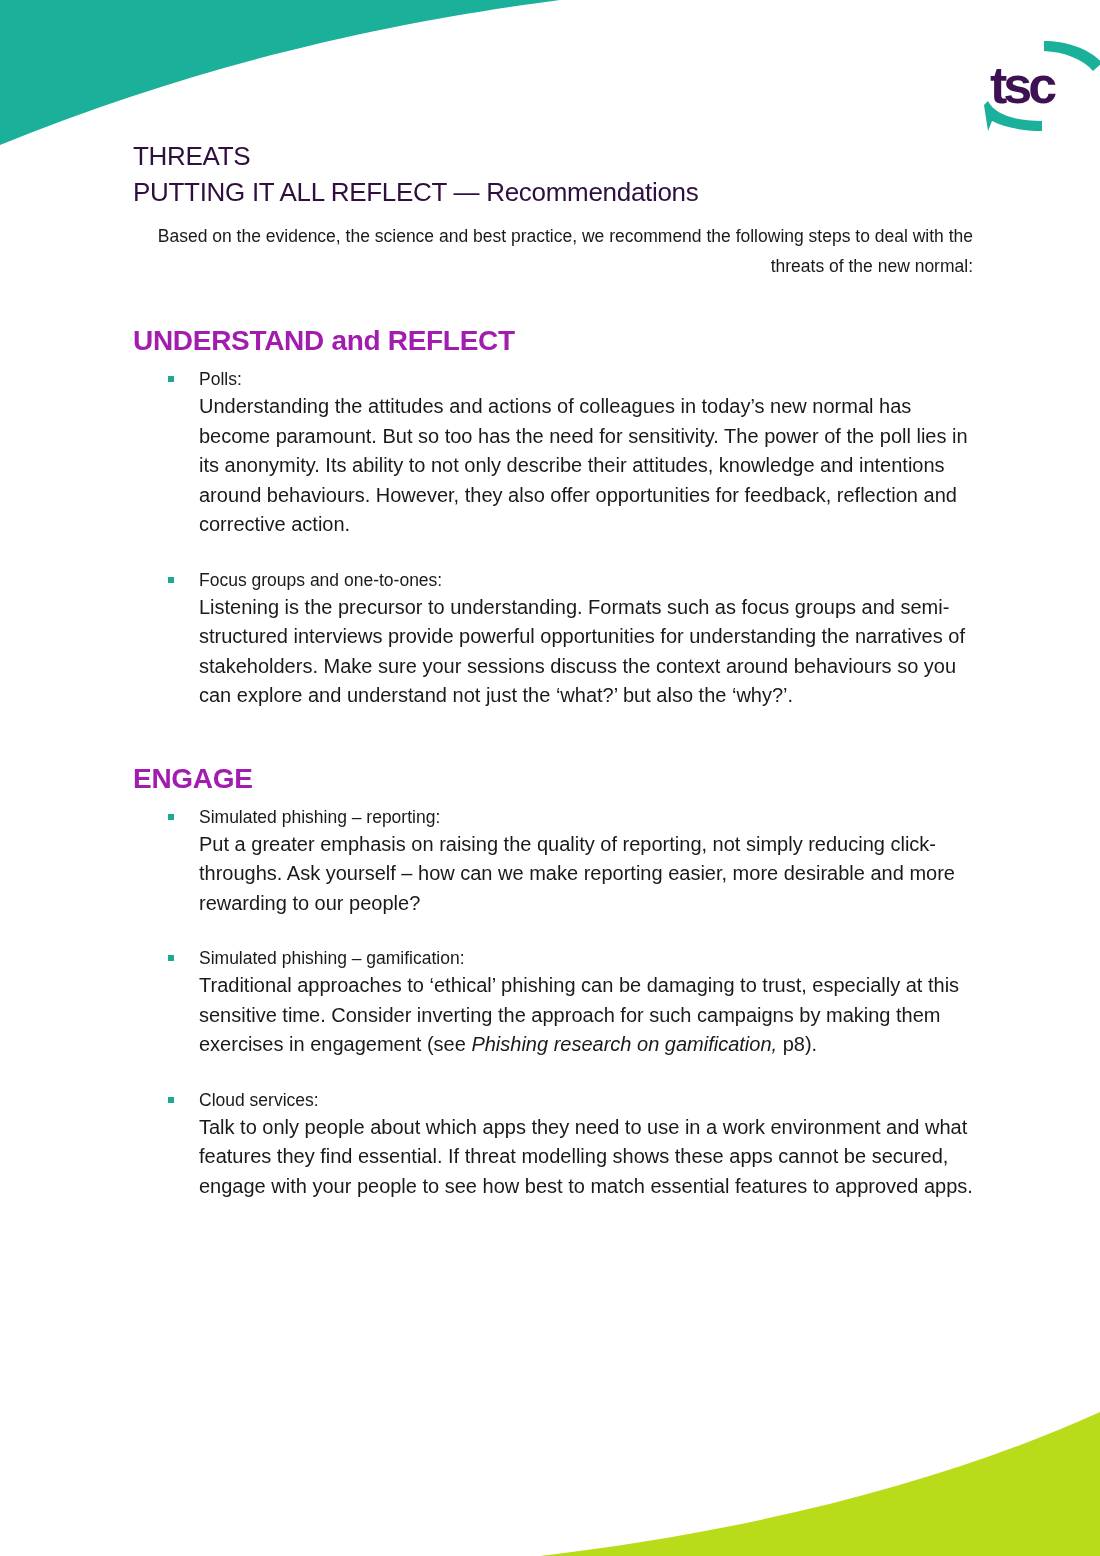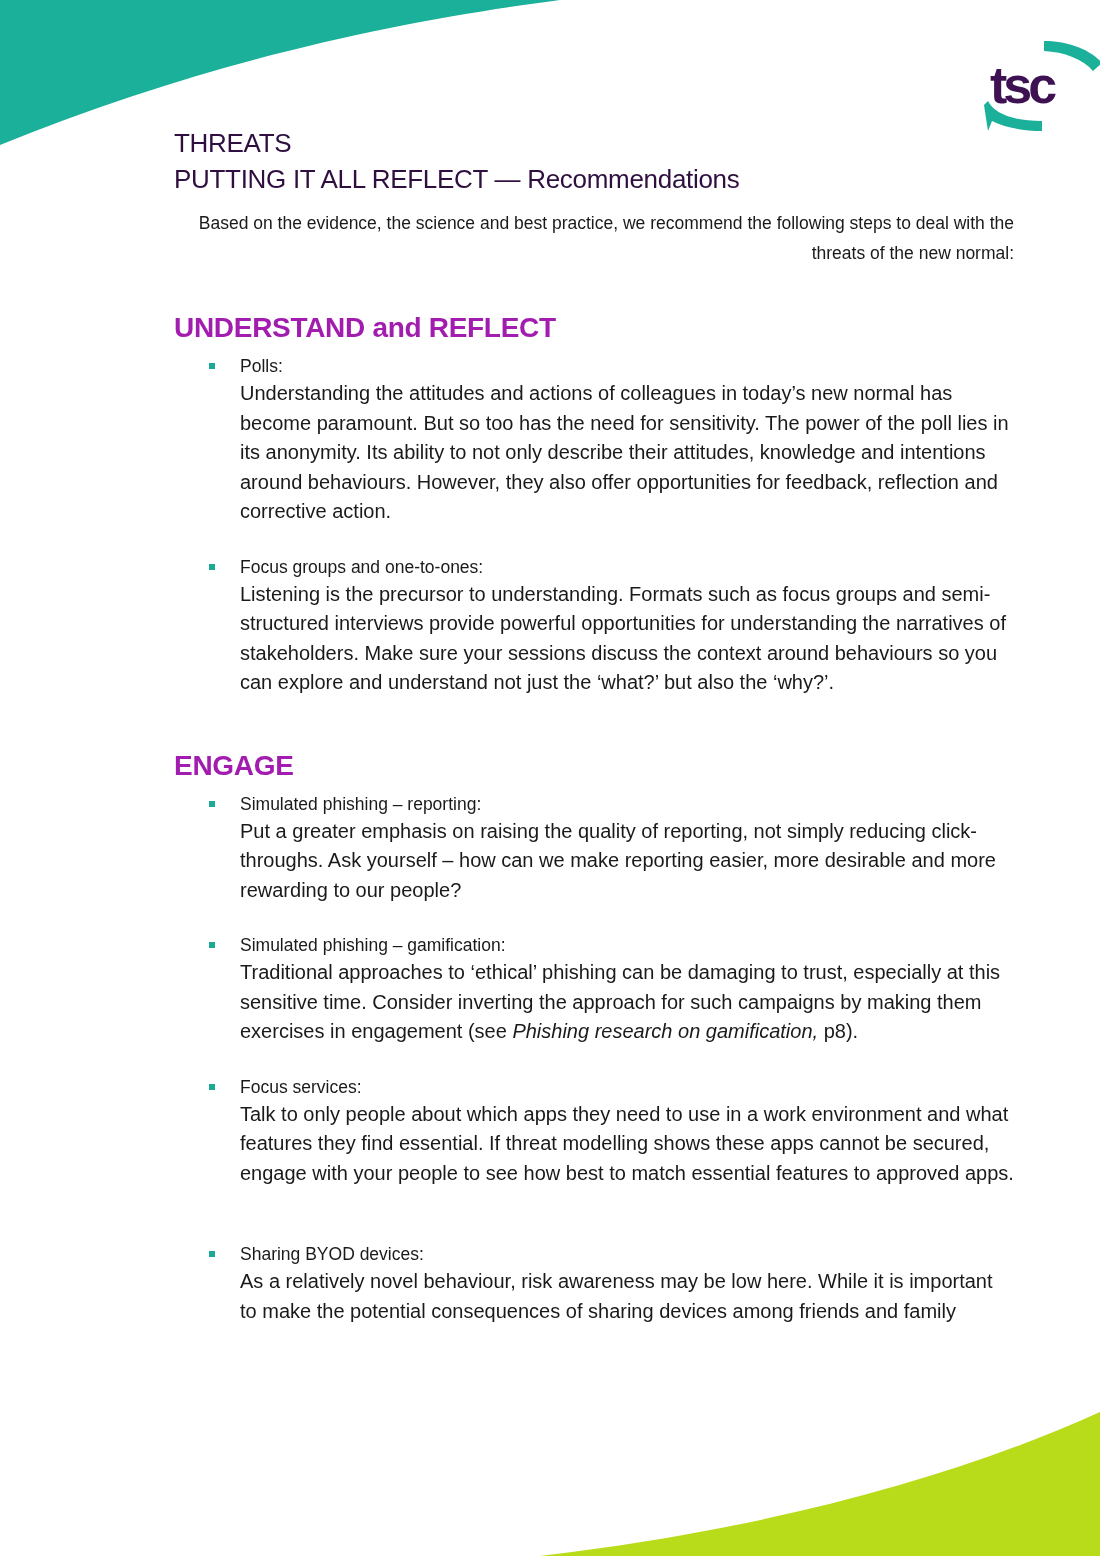--- a/index.html
+++ b/index.html
@@ -4,21 +4,21 @@
 <style>
   html, body { margin: 0; padding: 0; }
   body {
     width: 1100px; height: 1556px; position: relative; overflow: hidden;
     background: #ffffff;
     font-family: "Liberation Sans", "DejaVu Sans", sans-serif;
     color: #1a1a1a;
   }
   .deco { position: absolute; left: 0; top: 0; }
   .logo { position: absolute; left: 982px; top: 35px; width: 125px; height: 100px; }
-  .content { position: absolute; left: 133px; top: 125px; width: 840px; margin-left: 41px; }
+  .content { position: absolute; left: 133px; top: 138px; width: 840px; }
   .title1, .title2 {
     color: #2e0f3f; font-size: 26px; font-weight: 500; line-height: 36px; margin: 0;
     letter-spacing: -0.3px;
   }
   .intro { font-size: 17.5px; line-height: 29.5px; margin: 12px 0 0 0; text-align: right; }
   .section-heading {
     color: #a21caf; font-size: 28px; line-height: 28px; margin: 0; letter-spacing: -0.3px;
   }
   .sec1 { margin-top: 46px; }
   .sec2 { margin-top: 54px; }
@@ -74,25 +74,20 @@
       <div class="item-title">Simulated phishing – reporting:</div>
       <div class="item-body">Put a greater emphasis on raising the quality of reporting, not simply reducing click-throughs. Ask yourself – how can we make reporting easier, more desirable and more rewarding to our people?</div>
     </div>
     <div class="item">
       <span class="bullet"></span>
       <div class="item-title">Simulated phishing – gamification:</div>
       <div class="item-body"><span>Traditional approaches to ‘ethical’ phishing can be damaging to trust, especially at this sensitive time. Consider inverting the approach for such campaigns by making them exercises in engagement (see </span><em>Phishing research on gamification,</em><span> p8).</span></div>
     </div>
     <div class="item">
       <span class="bullet"></span>
-      <div class="item-title">Focus services:</div>
+      <div class="item-title">Cloud services:</div>
       <div class="item-body">Talk to only people about which apps they need to use in a work environment and what features they find essential. If threat modelling shows these apps cannot be secured, engage with your people to see how best to match essential features to approved apps.</div>
     </div>
   </section>
 
   <section class="sec3">
-    <div class="item">
-      <span class="bullet"></span>
-      <div class="item-title">Sharing BYOD devices:</div>
-      <div class="item-body">As a relatively novel behaviour, risk awareness may be low here. While it is important to make the potential consequences of sharing devices among friends and family</div>
-    </div>
   </section>
 </div>
 
 </body></html>

